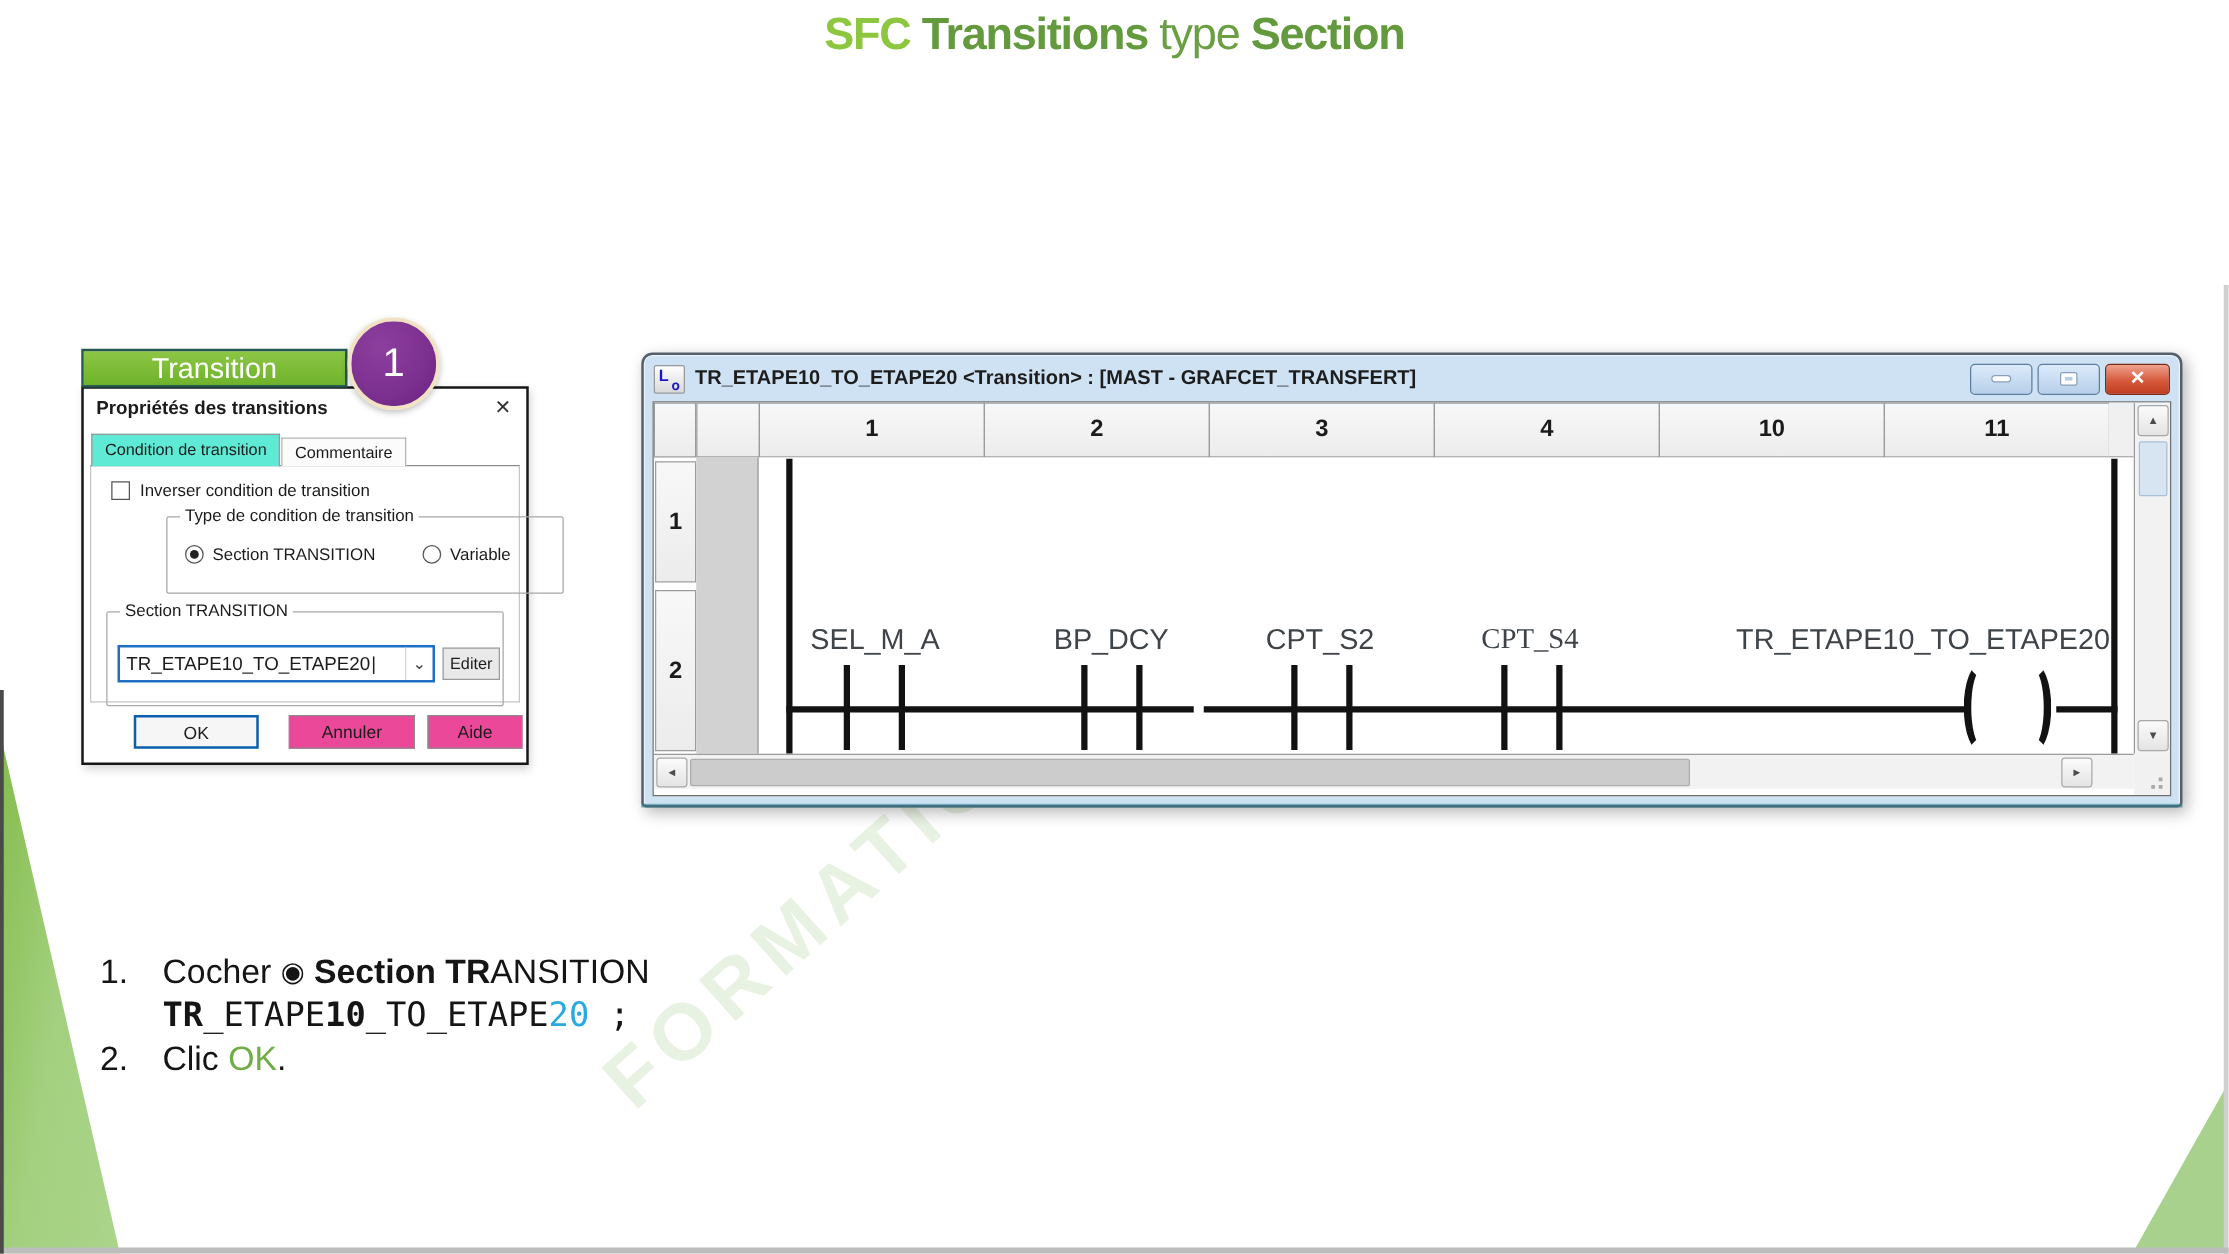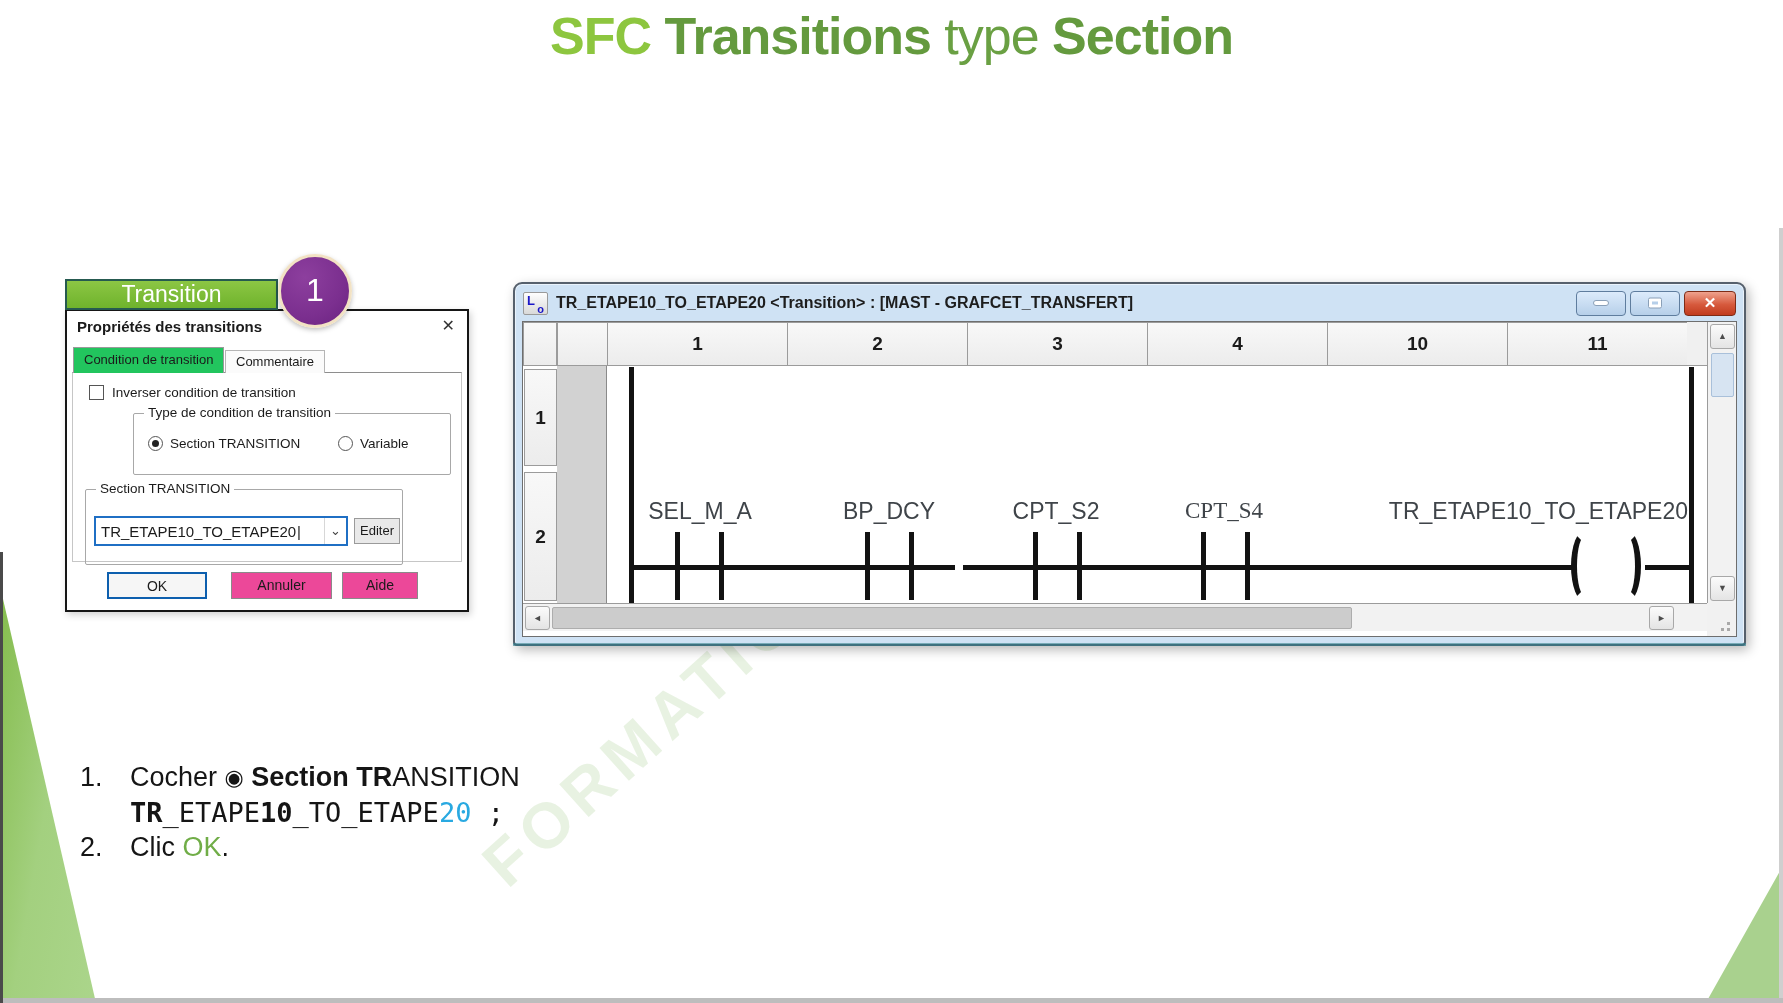--- a/index.html
+++ b/index.html
@@ -2,21 +2,21 @@
 <html><head>
 <meta charset="utf-8">
 <style>
   * { margin:0; padding:0; box-sizing:border-box; }
   html,body { width:1783px; height:1003px; background:#fff; overflow:hidden;
               font-family:"Liberation Sans", sans-serif; }
   .slide { position:relative; width:1783px; height:1003px; background:#fff; }
 
   
   .slide-title { position:absolute; top:6px; left:0; right:0; text-align:center;
-                 font-size:52px; letter-spacing:-1px; }
+                 font-size:36px; letter-spacing:-1px; }
   .t-sfc     { color:#8dc63f; font-weight:600; }
   .t-strong  { color:#649a3e; font-weight:700; }
   .t-normal  { color:#6aa043; font-weight:400; }
 
   
   .corner-left  { position:absolute; left:0; top:586px; width:96px; height:417px;
                   clip-path:polygon(0 0,0 100%,100% 100%);
                   background:linear-gradient(100deg,#84bc4c 0%,#a3d07f 50%,#abd58b 100%); z-index:4;}
   .corner-right { position:absolute; right:3px; bottom:4px; width:72px; height:128px;
                   clip-path:polygon(100% 0,100% 100%,0 100%); background:#a9d18e; z-index:4;}
@@ -32,26 +32,26 @@
   
   .banner { position:absolute; left:65px; top:279px; width:213px; height:31px;
             background:linear-gradient(#8cc644,#6fb32c); border:2px solid #265a50;
             color:#fff; font-size:23px; text-align:center; line-height:27px; z-index:12;}
   .badge  { position:absolute; left:278px; top:254px; width:74px; height:74px; border-radius:50%;
             background:radial-gradient(circle at 35% 30%, #8d3f9e, #7b2f8f 60%, #6a2280);
             border:3px solid #f2e2c4; box-shadow:0 2px 5px rgba(0,0,0,.25);
             color:#fff; font-size:32px; text-align:center; line-height:66px; z-index:13;}
 
   
-  .dlg { position:absolute; left:65px; top:309px; width:404px; height:303px; background:#fff;
+  .dlg { position:absolute; left:65px; top:309px; width:358px; height:303px; background:#fff;
          border:2px solid #161616; box-shadow:2px 3px 7px rgba(0,0,0,.18); z-index:11; font-size:13.5px; color:#1b1b1b;}
   .dlg-title { position:absolute; left:10px; top:7px; font-size:15px; font-weight:700; }
   .dlg-close { position:absolute; right:12px; top:5px; font-size:16px; color:#333; cursor:pointer;}
   .tab { position:absolute; height:26px; line-height:24px; padding:0 10px; font-size:13px;
-         background:#22c55e; border:1px solid #9a9a9a; border-bottom:none; z-index:2;}
+         background:#5eead4; border:1px solid #9a9a9a; border-bottom:none; z-index:2;}
   .tab.active   { left:6px; top:36px; }
   .tab.inactive { left:158px; top:39px; height:23px; line-height:21px; background:#fbfbfb; border-color:#b5b5b5;}
   .tab-pane { position:absolute; left:5px; right:5px; top:61px; height:190px;
               border:1px solid #c6c6c6; border-top:1px solid #8e8e8e; background:#fff; z-index:1;}
   .chk-row { position:absolute; left:22px; top:74px; display:flex; align-items:center; z-index:3;}
   .chk-box { width:15px; height:15px; border:1px solid #555; background:#fff; margin-right:8px;}
   .grp { position:absolute; border:1px solid #a8a8a8; border-radius:2px; z-index:3; background:#fff0;}
   .grp-legend { position:absolute; top:-9px; left:10px; background:#fff; padding:0 4px; font-size:13.5px;}
   .grp-type    { left:18px; top:102px; width:318px; height:62px;margin-left:48px; }
   .grp-section { left:18px; top:178px; width:318px; height:76px; }

